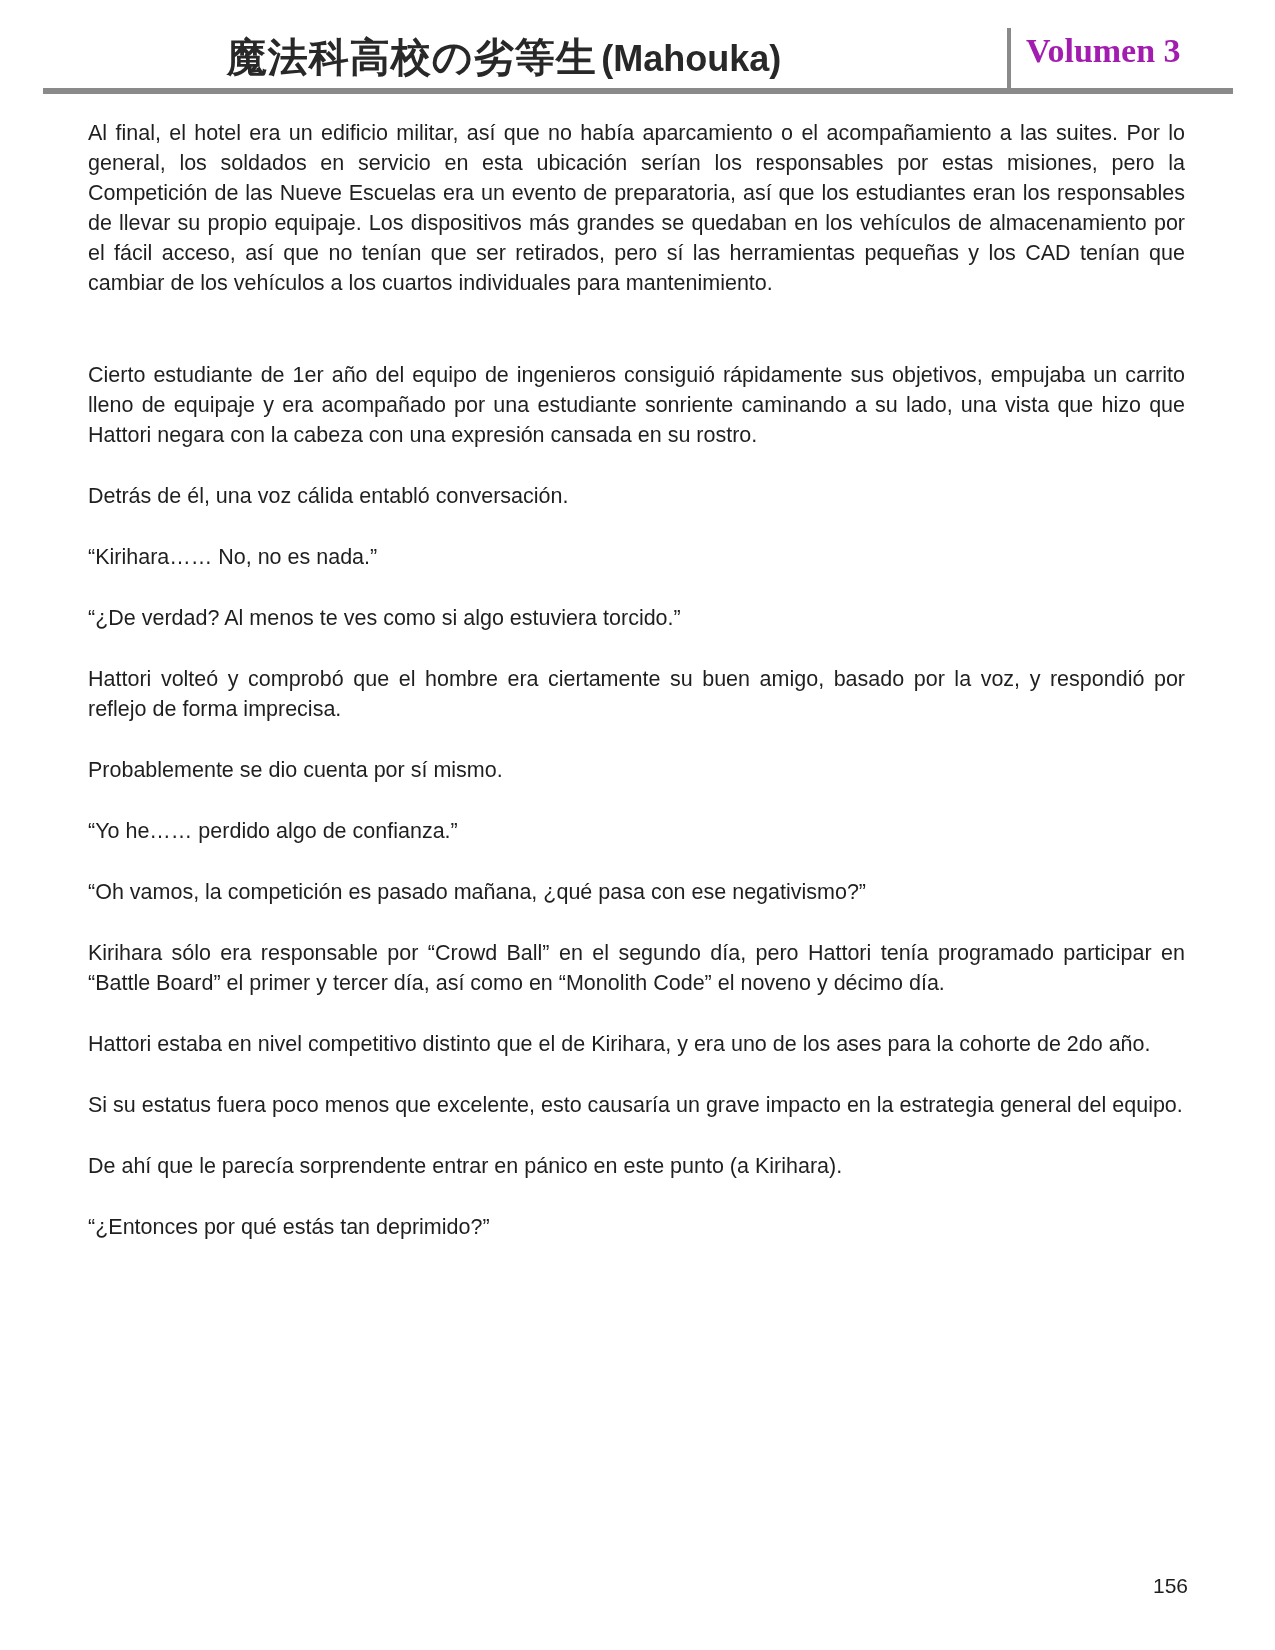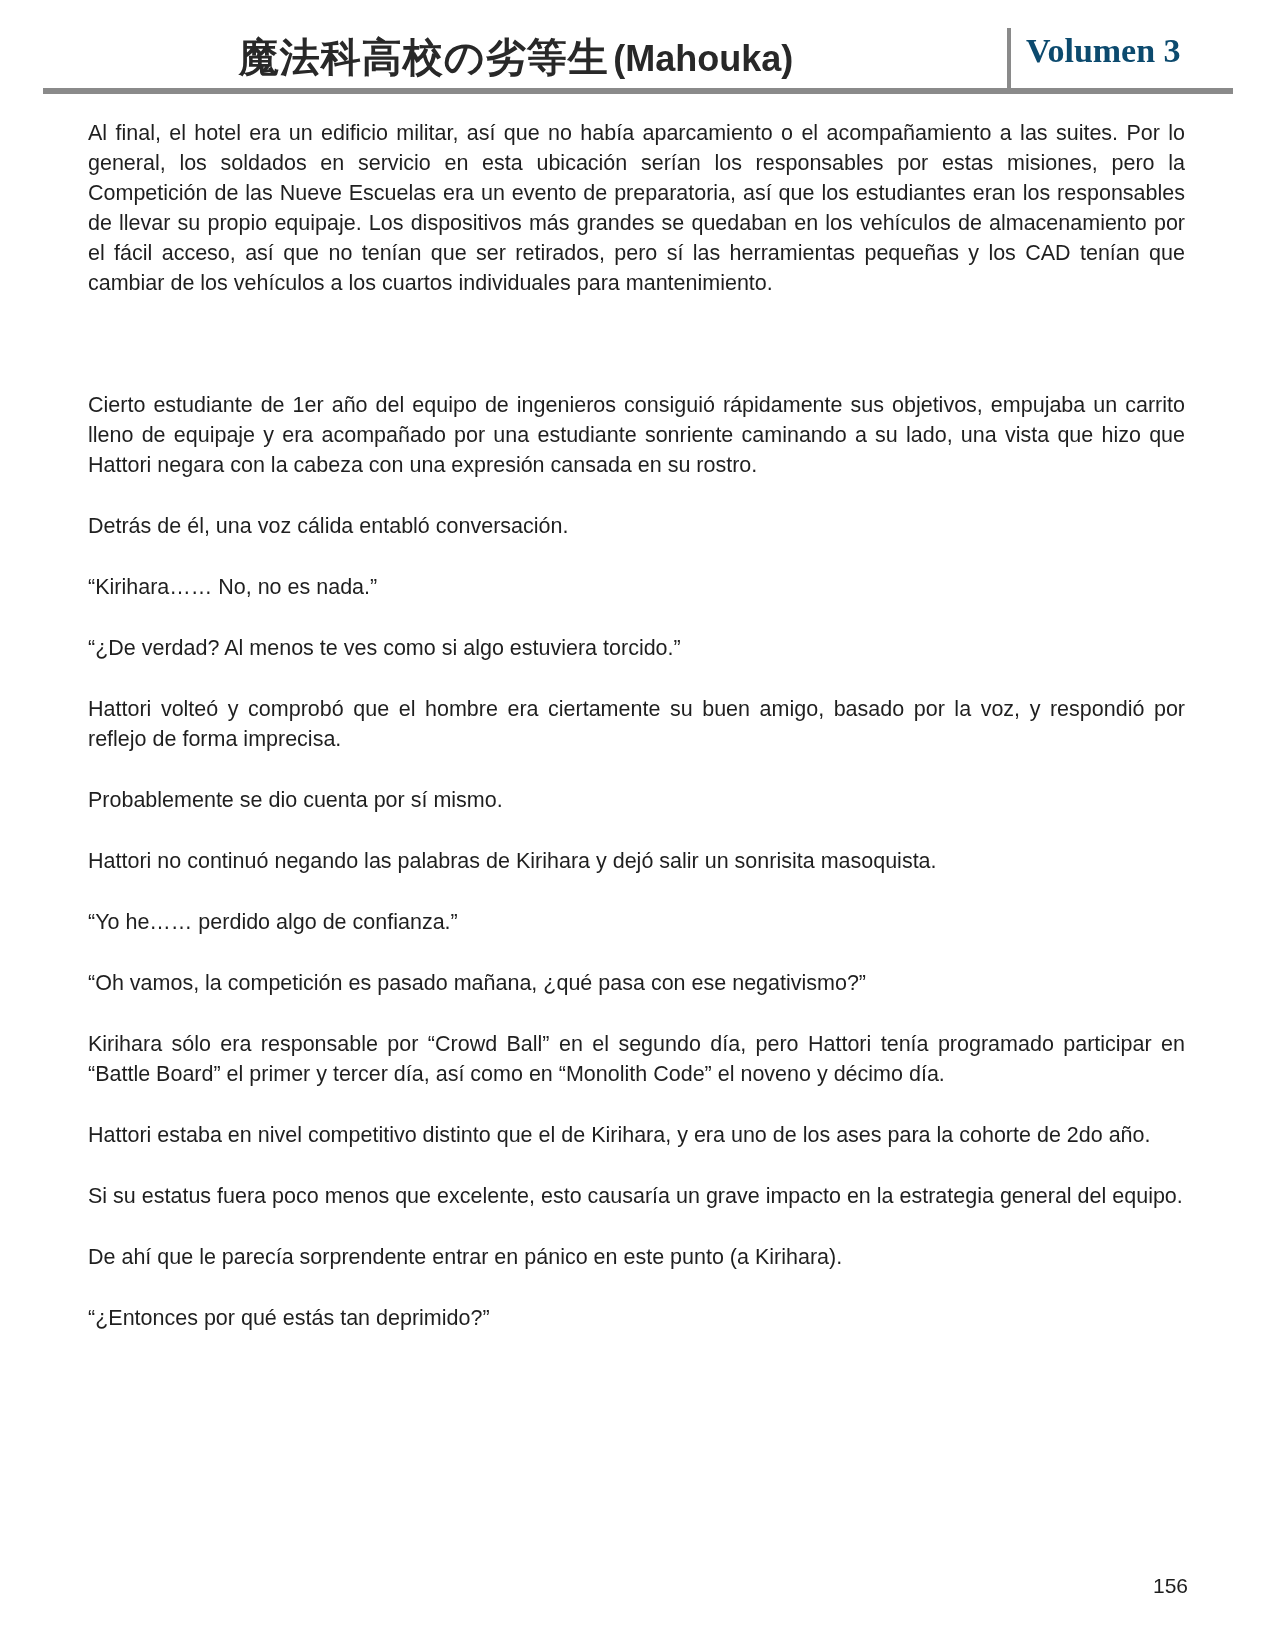--- a/index.html
+++ b/index.html
@@ -15,41 +15,40 @@
 
   
   .header-title {
     position: absolute;
     top: 30px;
     left: 0;
     width: 1008px;
     text-align: center;
     white-space: nowrap;
     color: #282828;
-    padding-left: 12px;
   }
   .header-title .cjk {
     font-family: "Liberation Serif", "DejaVu Serif", serif;
     font-weight: bold;
     font-size: 40px;
     letter-spacing: 1px;
   }
   .header-title .latin {
     font-family: "Liberation Sans", sans-serif;
     font-weight: bold;
     font-size: 36px;
   }
   .volume-label {
     position: absolute;
     top: 32px;
     left: 1026px;
     font-family: "Liberation Serif", "DejaVu Serif", serif;
     font-weight: bold;
     font-size: 34px;
-    color: #0c4a6e; 
+    color: #a21caf; 
     white-space: nowrap;
   }
   .header-vline {
     position: absolute;
     top: 28px;
     left: 1007px;
     width: 4px;
     height: 66px;
     background: #8a8a8a;
   }
@@ -69,21 +68,21 @@
     left: 88px;
     width: 1097px;
   }
   .content p {
     margin: 0 0 31px 0;
     font-size: 21.5px;
     line-height: 30px;
     text-align: justify;
     color: #1f1f1f;
   }
-  .content p.gap-xl { margin-bottom: 92px; }
+  .content p.gap-xl { margin-bottom: 62px; }
 
   
   .page-number {
     position: absolute;
     top: 1572px;
     right: 87px;
     font-size: 21px;
     line-height: 28px;
     color: #1f1f1f;
   }
@@ -105,21 +104,20 @@
   <div class="header-rule"></div>
 
   <div class="content">
     <p class="gap-xl">Al final, el hotel era un edificio militar, así que no había aparcamiento o el acompañamiento a las suites. Por lo general, los soldados en servicio en esta ubicación serían los responsables por estas misiones, pero la Competición de las Nueve Escuelas era un evento de preparatoria, así que los estudiantes eran los responsables de llevar su propio equipaje. Los dispositivos más grandes se quedaban en los vehículos de almacenamiento por el fácil acceso, así que no tenían que ser retirados, pero sí las herramientas pequeñas y los CAD tenían que cambiar de los vehículos a los cuartos individuales para mantenimiento.</p>
     <p>Cierto estudiante de 1er año del equipo de ingenieros consiguió rápidamente sus objetivos, empujaba un carrito lleno de equipaje y era acompañado por una estudiante sonriente caminando a su lado, una vista que hizo que Hattori negara con la cabeza con una expresión cansada en su rostro.</p>
     <p>Detrás de él, una voz cálida entabló conversación.</p>
     <p>“Kirihara…… No, no es nada.”</p>
     <p>“¿De verdad? Al menos te ves como si algo estuviera torcido.”</p>
     <p>Hattori volteó y comprobó que el hombre era ciertamente su buen amigo, basado por la voz, y respondió por reflejo de forma imprecisa.</p>
     <p>Probablemente se dio cuenta por sí mismo.</p>
-    <p>Hattori no continuó negando las palabras de Kirihara y dejó salir un sonrisita masoquista.</p>
     <p>“Yo he…… perdido algo de confianza.”</p>
     <p>“Oh vamos, la competición es pasado mañana, ¿qué pasa con ese negativismo?”</p>
     <p>Kirihara sólo era responsable por “Crowd Ball” en el segundo día, pero Hattori tenía programado participar en “Battle Board” el primer y tercer día, así como en “Monolith Code” el noveno y décimo día.</p>
     <p>Hattori estaba en nivel competitivo distinto que el de Kirihara, y era uno de los ases para la cohorte de 2do año.</p>
     <p>Si su estatus fuera poco menos que excelente, esto causaría un grave impacto en la estrategia general del equipo.</p>
     <p>De ahí que le parecía sorprendente entrar en pánico en este punto (a Kirihara).</p>
     <p>“¿Entonces por qué estás tan deprimido?”</p>
   </div>
 
   <div class="page-number">156</div>

